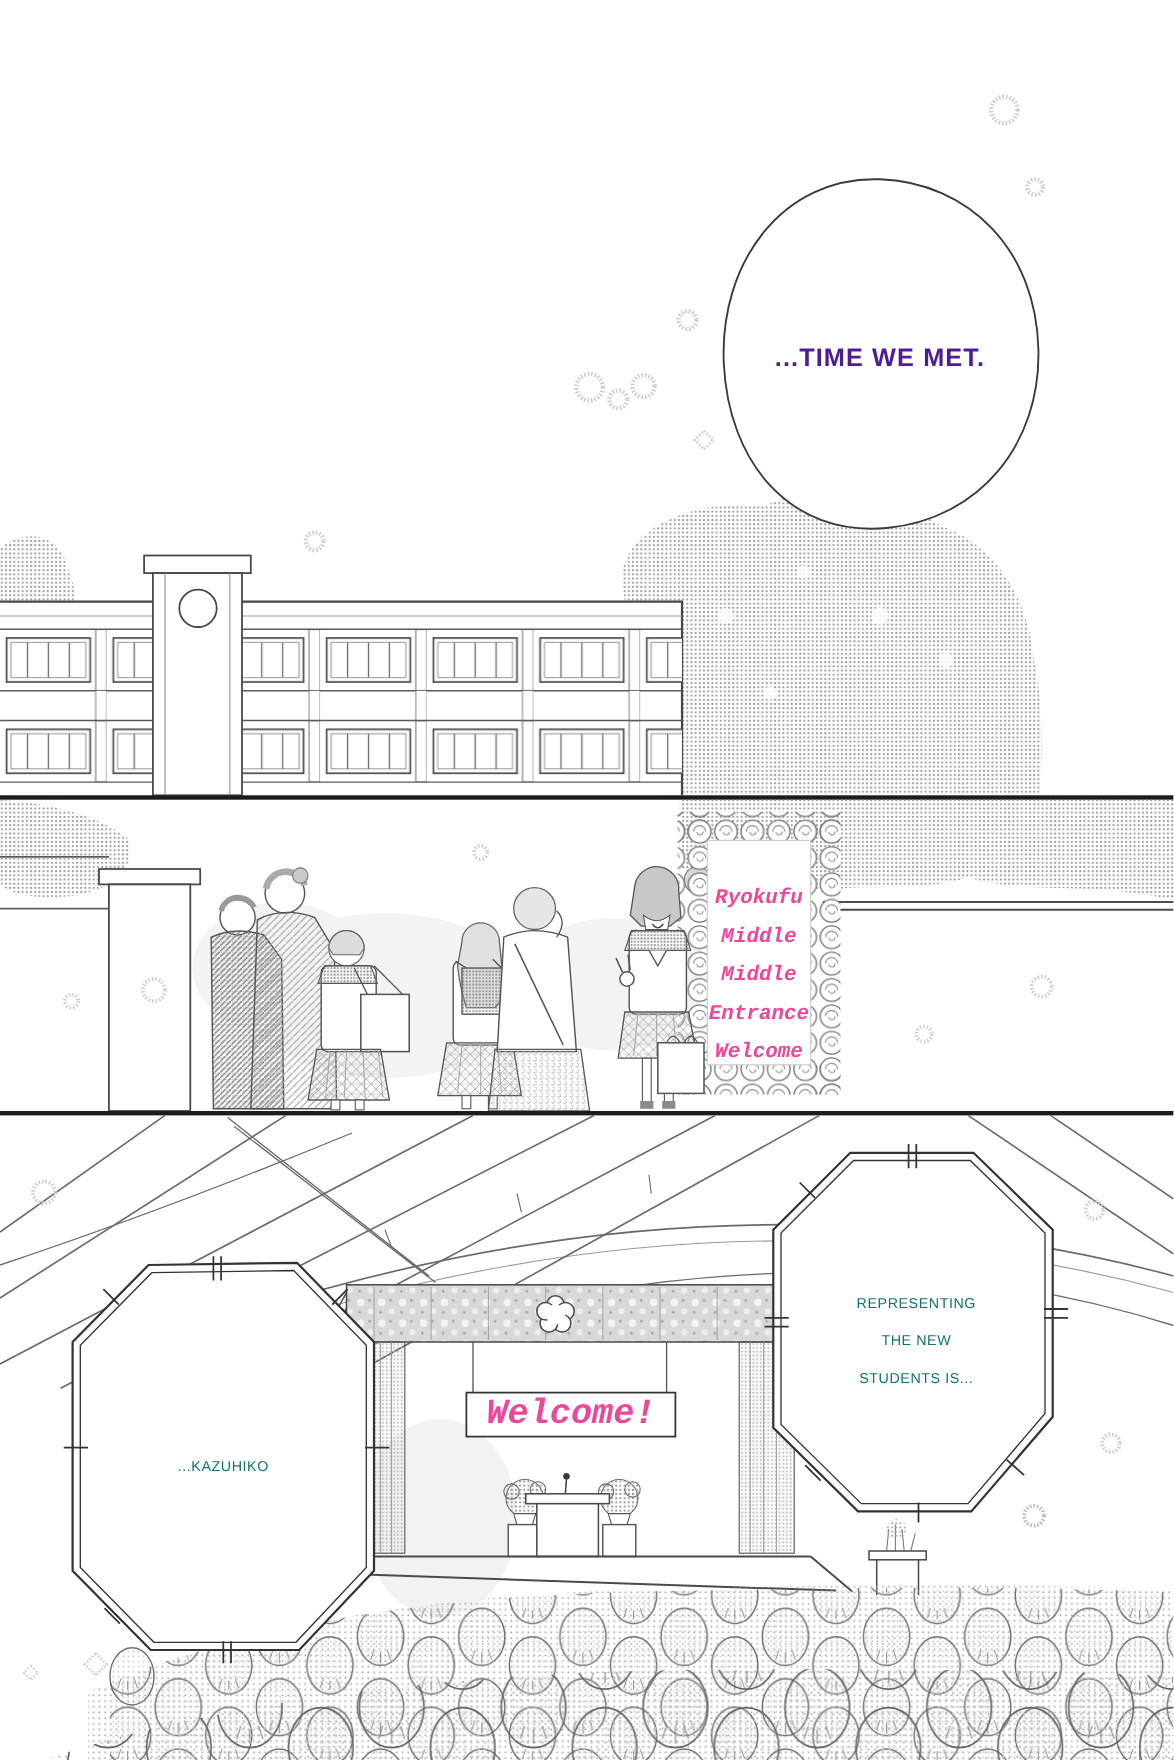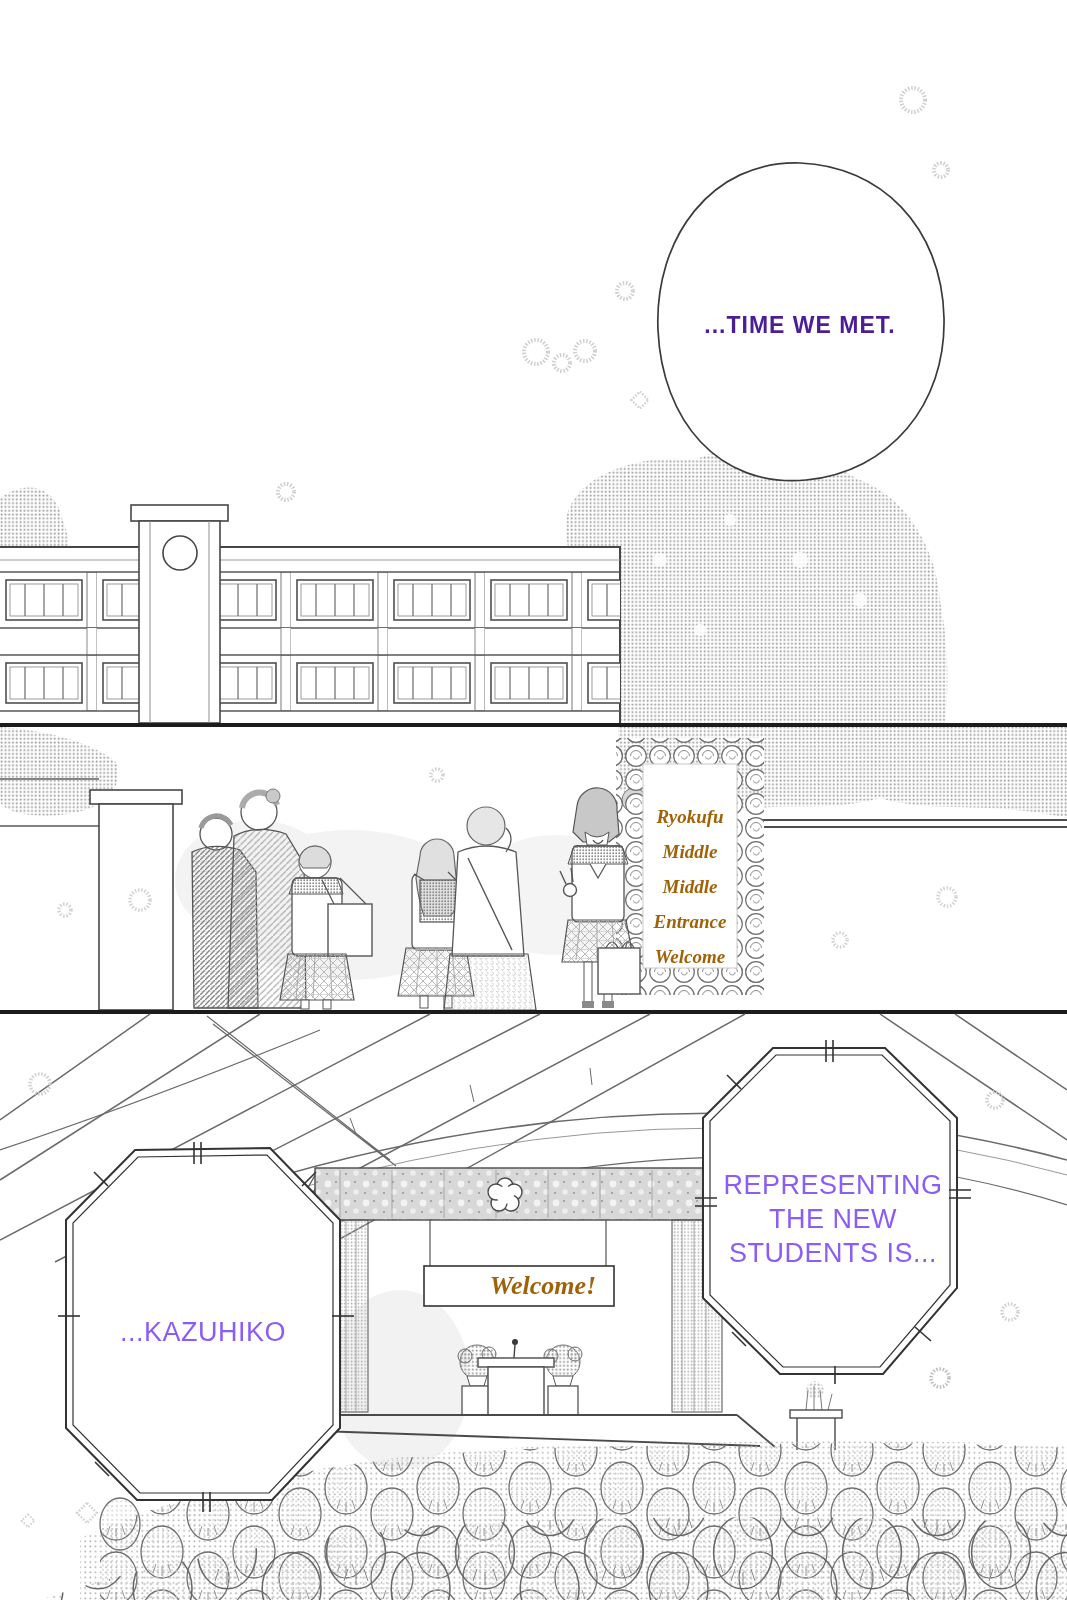--- a/index.html
+++ b/index.html
@@ -1,25 +1,25 @@
 <!DOCTYPE html>
 <html><head>
 <meta charset="utf-8">
 <style>
   html,body{margin:0;padding:0;background:#ffffff;}
   .page{position:relative;width:1067px;height:1600px;background:#ffffff;overflow:hidden;
         font-family:"Liberation Sans",sans-serif;}
   .art{position:absolute;left:0;top:0;}
   .txt{position:absolute;color:#2d2d2d;text-align:center;
        font-family:"Liberation Sans",sans-serif;font-weight:bold;}
-  .dlg{font-size:27px;letter-spacing:0.5px;line-height:34px;font-weight:normal;color:#8b5cf6;}
+  .dlg{font-size:13px;letter-spacing:0.5px;line-height:34px;font-weight:normal;color:#0f766e;}
   .bubble-main{font-size:23px;letter-spacing:1px;color:#4c1d95;font-weight:bold;}
-  .script{font-family:Liberation Serif, serif;font-style:italic;font-weight:bold;color:#a16207;}
+  .script{font-family:Liberation Mono, monospace;font-style:italic;font-weight:bold;color:#ec4899;}
   .sign-lines{line-height:35px;font-size:19px;}
-  .banner-text{font-size:26px;line-height:40px;margin-left:24px;}
+  .banner-text{font-size:32px;line-height:40px;}
   .kaz{line-height:35px;}
   .line{display:block;}
 </style>
 </head>
 <body>
 
 <div class="page">
 
 <svg class="art" width="1067" height="1600" viewBox="0 0 1067 1600">
 <defs>

